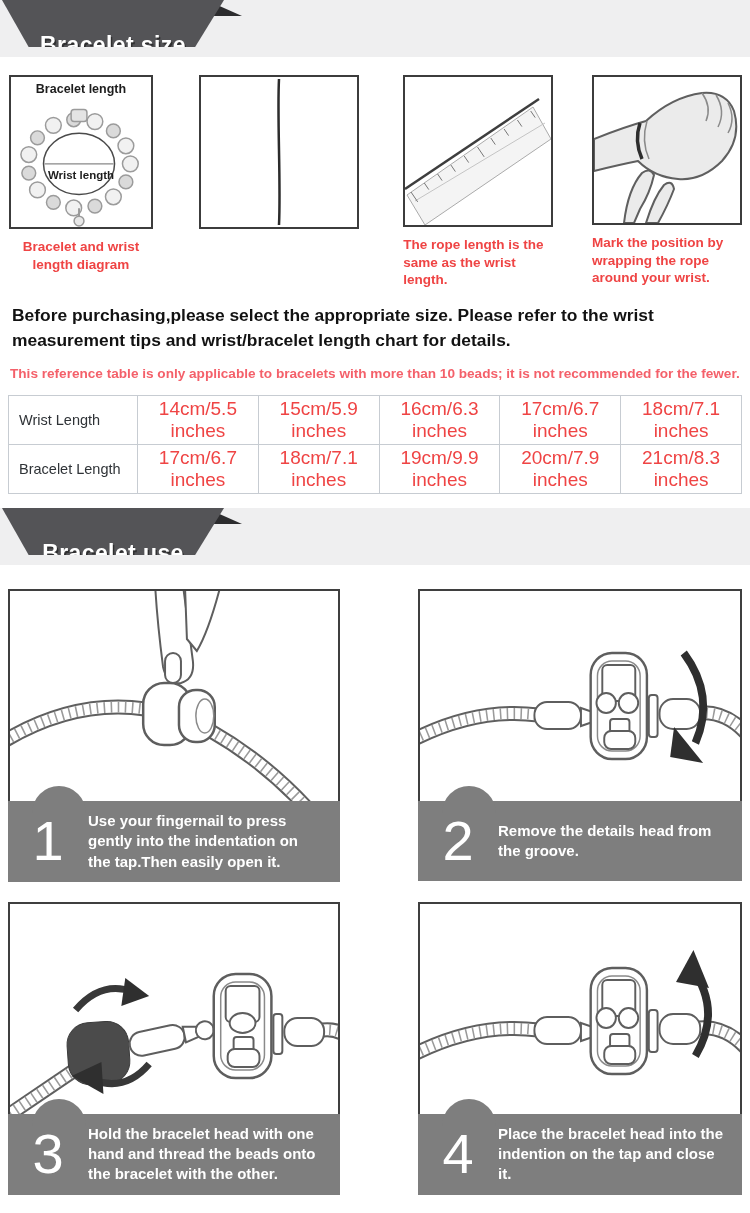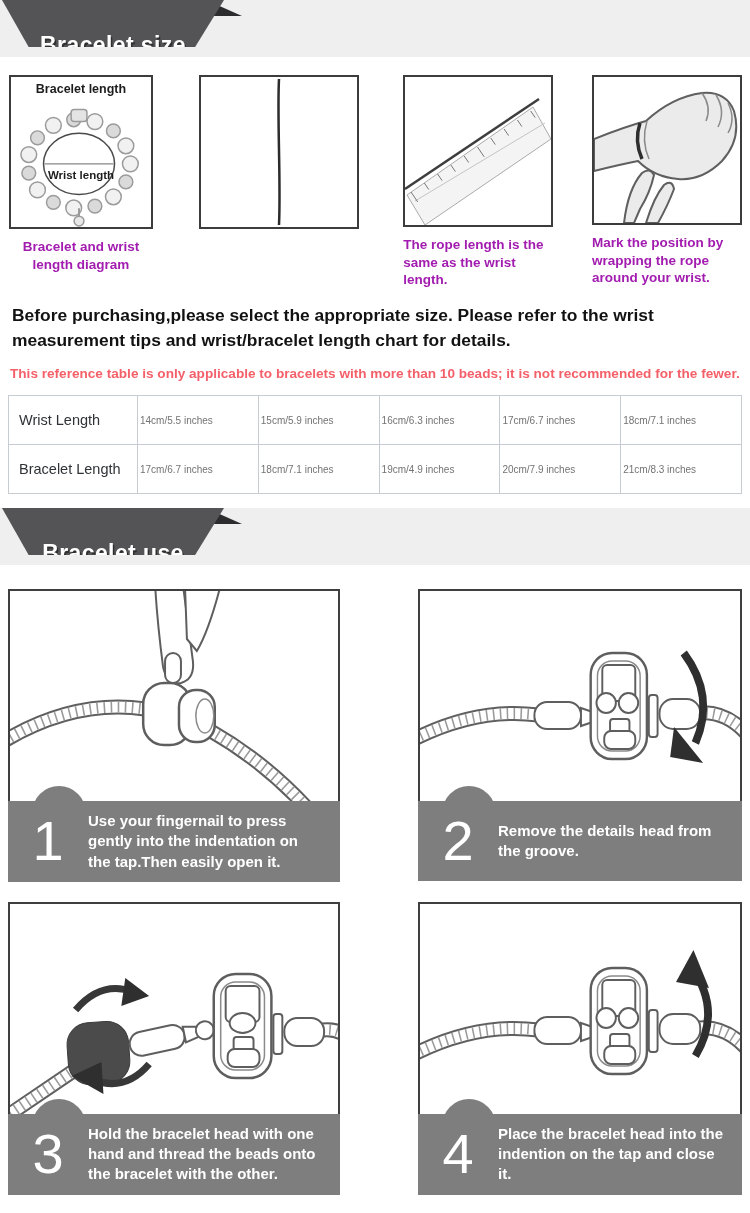--- a/index.html
+++ b/index.html
@@ -14,31 +14,31 @@
           display:flex;align-items:center;justify-content:center;}
   .ribbon span{color:#fff;font-size:23px;font-weight:bold;letter-spacing:.4px;
                text-shadow:1.5px 2px 0 rgba(35,35,35,.75);margin-top:44px;}
 
   
   .size-panels{display:flex;justify-content:space-between;padding:18px 8px 0 8px;}
   .spanel{display:flex;flex-direction:column;align-items:center;}
   .pbox{border:2px solid #3c3c3c;background:#fff;position:relative;overflow:hidden;}
   .pbox svg{display:block;}
   .ov-label{position:absolute;left:0;right:0;text-align:center;font-weight:bold;color:#1d1d1d;}
-  .cap{margin-top:9px;font-size:13.5px;font-weight:bold;color:#a21caf;line-height:1.3;}
+  .cap{margin-top:9px;font-size:13.5px;font-weight:bold;color:#ef4444;line-height:1.3;}
   .cap.center{text-align:center;}
   .cap.left{text-align:left;align-self:flex-start;}
 
   
   .intro{margin:14px 12px 0 12px;font-size:17.4px;font-weight:bold;color:#121212;line-height:1.45;}
   .note{margin:13px 0 0 10px;font-size:13.6px;font-weight:bold;color:#f4606a;white-space:nowrap;}
 
   
   table.sizes{margin:14px 8px 0 8px;width:734px;border-collapse:collapse;table-layout:fixed;}
-  table.sizes td{border:1px solid #c7ccd2;height:48px;font-size:10px;color:#737373;text-align:left;
+  table.sizes td{border:1px solid #c7ccd2;height:48px;font-size:19px;color:#ef4444;text-align:center;
                  padding:0 2px;background:#fff;}
   table.sizes td.rowlab{text-align:left;padding-left:10px;width:116px;font-size:14.5px;color:#2f3337;}
 
   
   .use-row{display:flex;justify-content:space-between;padding:0 8px;margin-top:24px;}
   .use-row.second{margin-top:20px;}
   .upanel{width:332px;}
   .upanel.right{width:324px;}
   .ibox{border:2px solid #3f3f3f;background:#fff;height:210px;position:relative;overflow:hidden;}
   .ibox svg{display:block;width:100%;height:100%;}
@@ -163,21 +163,21 @@
       <td>14cm/5.5 inches</td>
       <td>15cm/5.9 inches</td>
       <td>16cm/6.3 inches</td>
       <td>17cm/6.7 inches</td>
       <td>18cm/7.1 inches</td>
     </tr>
     <tr>
       <td class="rowlab">Bracelet Length</td>
       <td>17cm/6.7 inches</td>
       <td>18cm/7.1 inches</td>
-      <td>19cm/4.9 inches</td>
+      <td>19cm/9.9 inches</td>
       <td>20cm/7.9 inches</td>
       <td>21cm/8.3 inches</td>
     </tr>
     </tbody>
   </table>
 
   <div class="strip" style="margin-top:14px;">
     <svg class="fold" width="36" height="17">
       <polygon points="0,0 36,16 0,16" fill="#2c2c2e"></polygon>
     </svg>

